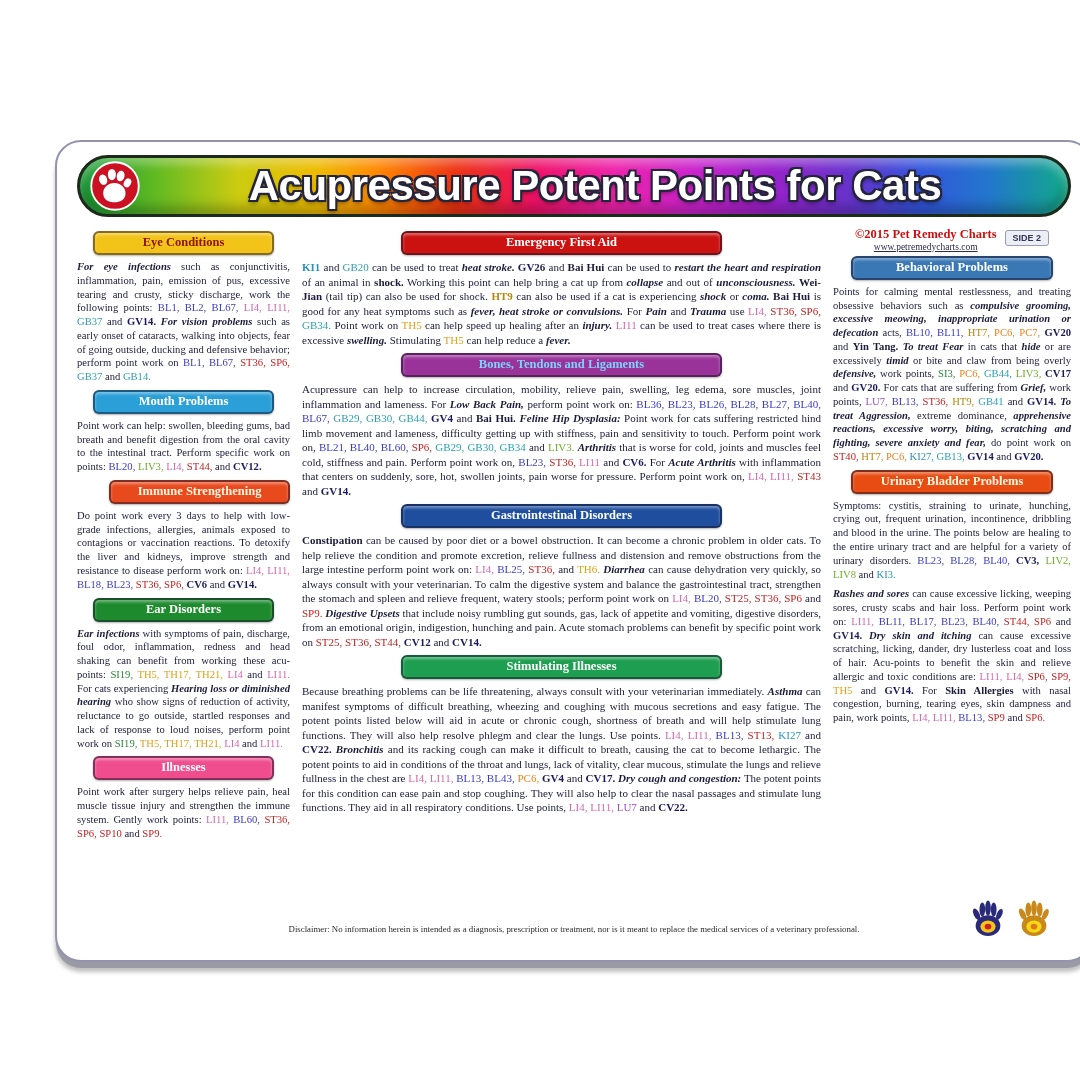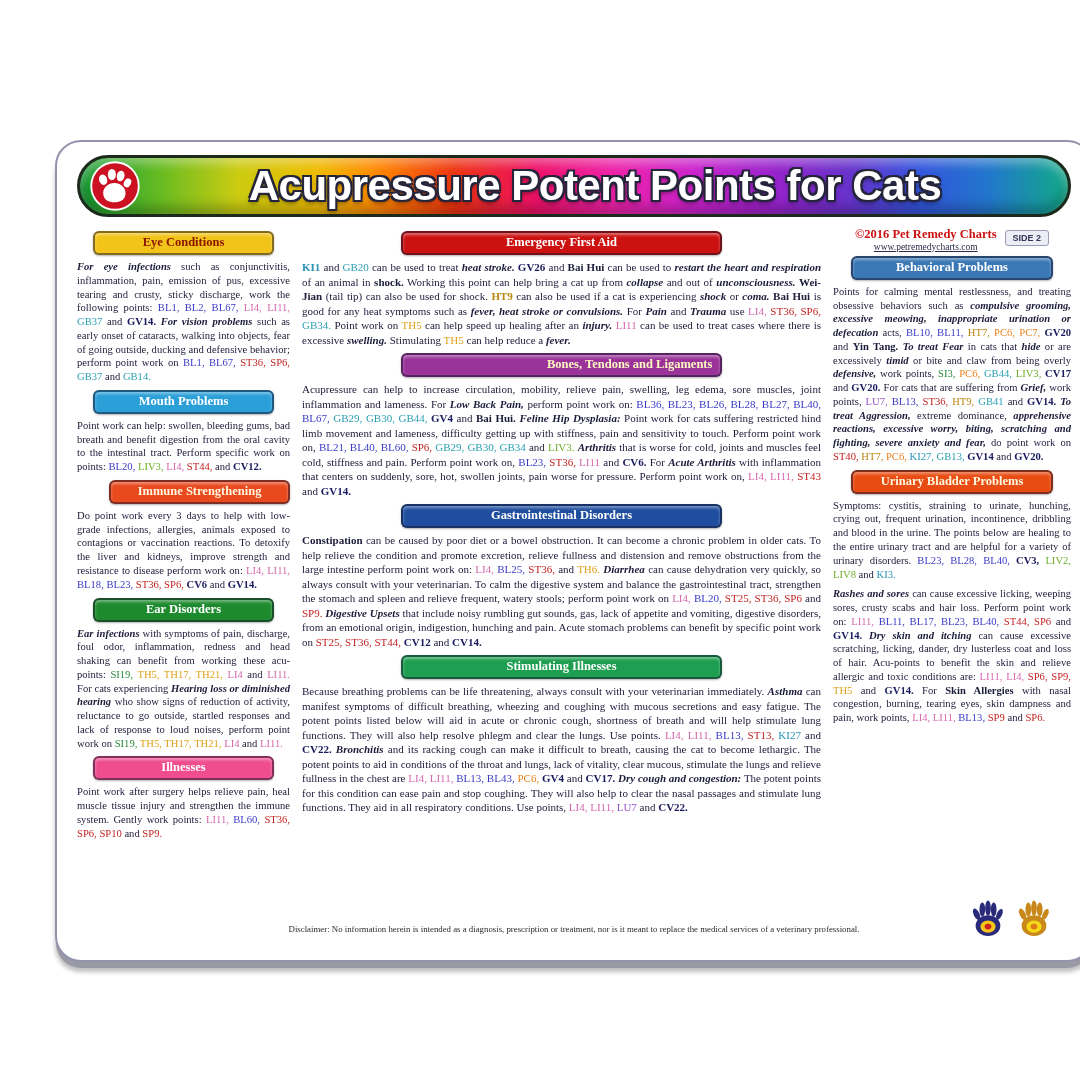--- a/index.html
+++ b/index.html
@@ -82,37 +82,37 @@
           <p class="sec-p"><span>Point work after surgery helps relieve pain, heal muscle tissue injury and strengthen the immune system. Gently work points: </span><span style="color: rgb(213, 105, 174);">LI11,</span><span style="color: rgb(59, 59, 200);"> BL60,</span><span style="color: rgb(195, 34, 34);"> ST36, SP6, SP10</span><span> and </span><span style="color: rgb(195, 34, 34);">SP9.</span></p>
         </section>
       </div>
 
       <div class="col-center">
         <section>
           <div class="sec-h" style="background-color: rgb(204, 17, 17); color: rgb(255, 255, 255);">Emergency First Aid</div>
           <p class="sec-p"><span style="color: rgb(42, 147, 184); font-weight: bold;">KI1</span><span> and </span><span style="color: rgb(42, 160, 180);">GB20</span><span> can be used to treat </span><span style="font-weight: bold; font-style: italic;">heat stroke.</span><span> </span><span style="color: rgb(26, 26, 94); font-weight: bold;">GV26</span><span> and </span><span style="font-weight: bold;">Bai Hui</span><span> can be used to </span><span style="font-weight: bold; font-style: italic;">restart the heart and respiration</span><span> of an animal in </span><span style="font-weight: bold;">shock.</span><span> Working this point can help bring a cat up from </span><span style="font-weight: bold; font-style: italic;">collapse</span><span> and out of </span><span style="font-weight: bold; font-style: italic;">unconsciousness.</span><span> </span><span style="font-weight: bold;">Wei-Jian</span><span> (tail tip) can also be used for shock. </span><span style="color: rgb(184, 134, 11); font-weight: bold;">HT9</span><span> can also be used if a cat is experiencing </span><span style="font-weight: bold; font-style: italic;">shock</span><span> or </span><span style="font-weight: bold; font-style: italic;">coma.</span><span> </span><span style="font-weight: bold;">Bai Hui</span><span> is good for any heat symptoms such as </span><span style="font-weight: bold; font-style: italic;">fever, heat stroke or convulsions.</span><span> For </span><span style="font-weight: bold; font-style: italic;">Pain</span><span> and </span><span style="font-weight: bold; font-style: italic;">Trauma</span><span> use </span><span style="color: rgb(213, 105, 174);">LI4,</span><span style="color: rgb(195, 34, 34);"> ST36, SP6,</span><span style="color: rgb(42, 160, 180);"> GB34.</span><span> Point work on </span><span style="color: rgb(224, 160, 24);">TH5</span><span> can help speed up healing after an </span><span style="font-weight: bold; font-style: italic;">injury.</span><span> </span><span style="color: rgb(213, 105, 174);">LI11</span><span> can be used to treat cases where there is excessive </span><span style="font-weight: bold; font-style: italic;">swelling.</span><span> Stimulating </span><span style="color: rgb(224, 160, 24);">TH5</span><span> can help reduce a </span><span style="font-weight: bold; font-style: italic;">fever.</span></p>
         </section>
         <section>
-          <div class="sec-h" style="background-color: rgb(153, 51, 153); color: #fef9c3; text-align: right;">Bones, Tendons and Ligaments</div>
+          <div class="sec-h" style="background-color: rgb(153, 51, 153); color: #7dd3fc;">Bones, Tendons and Ligaments</div>
           <p class="sec-p"><span>Acupressure can help to increase circulation, mobility, relieve pain, swelling, leg edema, sore muscles, joint inflammation and lameness. For </span><span style="font-weight: bold; font-style: italic;">Low Back Pain,</span><span> perform point work on: </span><span style="color: rgb(59, 59, 200);">BL36, BL23, BL26, BL28, BL27, BL40, BL67,</span><span style="color: rgb(42, 160, 180);"> GB29, GB30, GB44,</span><span style="color: rgb(26, 26, 94); font-weight: bold;"> GV4</span><span> and </span><span style="font-weight: bold;">Bai Hui.</span><span> </span><span style="font-weight: bold; font-style: italic;">Feline Hip Dysplasia:</span><span> Point work for cats suffering restricted hind limb movement and lameness, difficulty getting up with stiffness, pain and sensitivity to touch. Perform point work on, </span><span style="color: rgb(59, 59, 200);">BL21, BL40, BL60,</span><span style="color: rgb(195, 34, 34);"> SP6,</span><span style="color: rgb(42, 160, 180);"> GB29, GB30, GB34</span><span> and </span><span style="color: rgb(111, 174, 42);">LIV3.</span><span> </span><span style="font-weight: bold; font-style: italic;">Arthritis</span><span> that is worse for cold, joints and muscles feel cold, stiffness and pain. Perform point work on, </span><span style="color: rgb(59, 59, 200);">BL23,</span><span style="color: rgb(195, 34, 34);"> ST36,</span><span style="color: rgb(213, 105, 174);"> LI11</span><span> and </span><span style="color: rgb(26, 26, 94); font-weight: bold;">CV6.</span><span> For </span><span style="font-weight: bold; font-style: italic;">Acute Arthritis</span><span> with inflammation that centers on suddenly, sore, hot, swollen joints, pain worse for pressure. Perform point work on, </span><span style="color: rgb(213, 105, 174);">LI4, LI11,</span><span style="color: rgb(195, 34, 34);"> ST43</span><span> and </span><span style="color: rgb(26, 26, 94); font-weight: bold;">GV14.</span></p>
         </section>
         <section>
           <div class="sec-h" style="background-color: rgb(31, 78, 158); color: rgb(255, 255, 255);">Gastrointestinal Disorders</div>
           <p class="sec-p"><span style="font-weight: bold;">Constipation</span><span> can be caused by poor diet or a bowel obstruction. It can become a chronic problem in older cats. To help relieve the condition and promote excretion, relieve fullness and distension and remove obstructions from the large intestine perform point work on: </span><span style="color: rgb(213, 105, 174);">LI4,</span><span style="color: rgb(59, 59, 200);"> BL25,</span><span style="color: rgb(195, 34, 34);"> ST36,</span><span> and </span><span style="color: rgb(224, 160, 24);">TH6.</span><span> </span><span style="font-weight: bold; font-style: italic;">Diarrhea</span><span> can cause dehydration very quickly, so always consult with your veterinarian. To calm the digestive system and balance the gastrointestinal tract, strengthen the stomach and spleen and relieve frequent, watery stools; perform point work on </span><span style="color: rgb(213, 105, 174);">LI4,</span><span style="color: rgb(59, 59, 200);"> BL20,</span><span style="color: rgb(195, 34, 34);"> ST25, ST36, SP6</span><span> and </span><span style="color: rgb(195, 34, 34);">SP9.</span><span> </span><span style="font-weight: bold; font-style: italic;">Digestive Upsets</span><span> that include noisy rumbling gut sounds, gas, lack of appetite and vomiting, digestive disorders, from an emotional origin, indigestion, hunching and pain. Acute stomach problems can benefit by specific point work on </span><span style="color: rgb(195, 34, 34);">ST25, ST36, ST44,</span><span style="color: rgb(26, 26, 94); font-weight: bold;"> CV12</span><span> and </span><span style="color: rgb(26, 26, 94); font-weight: bold;">CV14.</span></p>
         </section>
         <section>
           <div class="sec-h" style="background-color: rgb(30, 158, 80); color: rgb(255, 255, 255);">Stimulating Illnesses</div>
           <p class="sec-p"><span>Because breathing problems can be life threatening, always consult with your veterinarian immediately. </span><span style="font-weight: bold; font-style: italic;">Asthma</span><span> can manifest symptoms of difficult breathing, wheezing and coughing with mucous secretions and easy fatigue. The potent points listed below will aid in acute or chronic cough, shortness of breath and will help stimulate lung functions. They will also help resolve phlegm and clear the lungs. Use points. </span><span style="color: rgb(213, 105, 174);">LI4, LI11,</span><span style="color: rgb(59, 59, 200);"> BL13,</span><span style="color: rgb(195, 34, 34);"> ST13,</span><span style="color: rgb(42, 147, 184);"> KI27</span><span> and </span><span style="color: rgb(26, 26, 94); font-weight: bold;">CV22.</span><span> </span><span style="font-weight: bold; font-style: italic;">Bronchitis</span><span> and its racking cough can make it difficult to breath, causing the cat to become lethargic. The potent points to aid in conditions of the throat and lungs, lack of vitality, clear mucous, stimulate the lungs and relieve fullness in the chest are </span><span style="color: rgb(213, 105, 174);">LI4, LI11,</span><span style="color: rgb(59, 59, 200);"> BL13, BL43,</span><span style="color: rgb(232, 130, 26);"> PC6,</span><span style="color: rgb(26, 26, 94); font-weight: bold;"> GV4</span><span> and </span><span style="color: rgb(26, 26, 94); font-weight: bold;">CV17.</span><span> </span><span style="font-weight: bold; font-style: italic;">Dry cough and congestion:</span><span> The potent points for this condition can ease pain and stop coughing. They will also help to clear the nasal passages and stimulate lung functions. They aid in all respiratory conditions. Use points, </span><span style="color: rgb(213, 105, 174);">LI4, LI11,</span><span style="color: rgb(153, 85, 204);"> LU7</span><span> and </span><span style="color: rgb(26, 26, 94); font-weight: bold;">CV22.</span></p>
         </section>
       </div>
 
       <div class="col-right">
         <div class="meta">
           <div class="meta-lines">
-            <div class="meta-copy">©2016 Pet Remedy Charts</div>
+            <div class="meta-copy">©2015 Pet Remedy Charts</div>
             <div class="meta-site">www.petremedycharts.com</div>
           </div>
           <div class="side-badge">SIDE 2</div>
         </div>
         <section>
           <div class="sec-h" style="background-color: rgb(58, 119, 181); color: rgb(255, 255, 255);">Behavioral Problems</div>
           <p class="sec-p"><span>Points for calming mental restlessness, and treating obsessive behaviors such as </span><span style="font-weight: bold; font-style: italic;">compulsive grooming, excessive meowing, inappropriate urination or defecation</span><span> acts, </span><span style="color: rgb(59, 59, 200);">BL10, BL11,</span><span style="color: rgb(184, 134, 11);"> HT7,</span><span style="color: rgb(232, 130, 26);"> PC6, PC7,</span><span style="color: rgb(26, 26, 94); font-weight: bold;"> GV20</span><span> and </span><span style="font-weight: bold;">Yin Tang.</span><span> </span><span style="font-weight: bold; font-style: italic;">To treat Fear</span><span> in cats that </span><span style="font-weight: bold; font-style: italic;">hide</span><span> or are excessively </span><span style="font-weight: bold; font-style: italic;">timid</span><span> or bite and claw from being overly </span><span style="font-weight: bold; font-style: italic;">defensive,</span><span> work points, </span><span style="color: rgb(42, 138, 58);">SI3,</span><span style="color: rgb(232, 130, 26);"> PC6,</span><span style="color: rgb(42, 160, 180);"> GB44,</span><span style="color: rgb(111, 174, 42);"> LIV3,</span><span style="color: rgb(26, 26, 94); font-weight: bold;"> CV17</span><span> and </span><span style="color: rgb(26, 26, 94); font-weight: bold;">GV20.</span><span> For cats that are suffering from </span><span style="font-weight: bold; font-style: italic;">Grief,</span><span> work points, </span><span style="color: rgb(153, 85, 204);">LU7,</span><span style="color: rgb(59, 59, 200);"> BL13,</span><span style="color: rgb(195, 34, 34);"> ST36,</span><span style="color: rgb(184, 134, 11);"> HT9,</span><span style="color: rgb(42, 160, 180);"> GB41</span><span> and </span><span style="color: rgb(26, 26, 94); font-weight: bold;">GV14.</span><span> </span><span style="font-weight: bold; font-style: italic;">To treat Aggression,</span><span> extreme dominance, </span><span style="font-weight: bold; font-style: italic;">apprehensive reactions, excessive worry, biting, scratching and fighting, severe anxiety and fear,</span><span> do point work on </span><span style="color: rgb(195, 34, 34);">ST40,</span><span style="color: rgb(184, 134, 11);"> HT7,</span><span style="color: rgb(232, 130, 26);"> PC6,</span><span style="color: rgb(42, 147, 184);"> KI27,</span><span style="color: rgb(42, 160, 180);"> GB13,</span><span style="color: rgb(26, 26, 94); font-weight: bold;"> GV14</span><span> and </span><span style="color: rgb(26, 26, 94); font-weight: bold;">GV20.</span></p>
         </section>
         <section>
           <div class="sec-h" style="background-color: rgb(232, 76, 18); color: rgb(255, 248, 224);">Urinary Bladder Problems</div>

